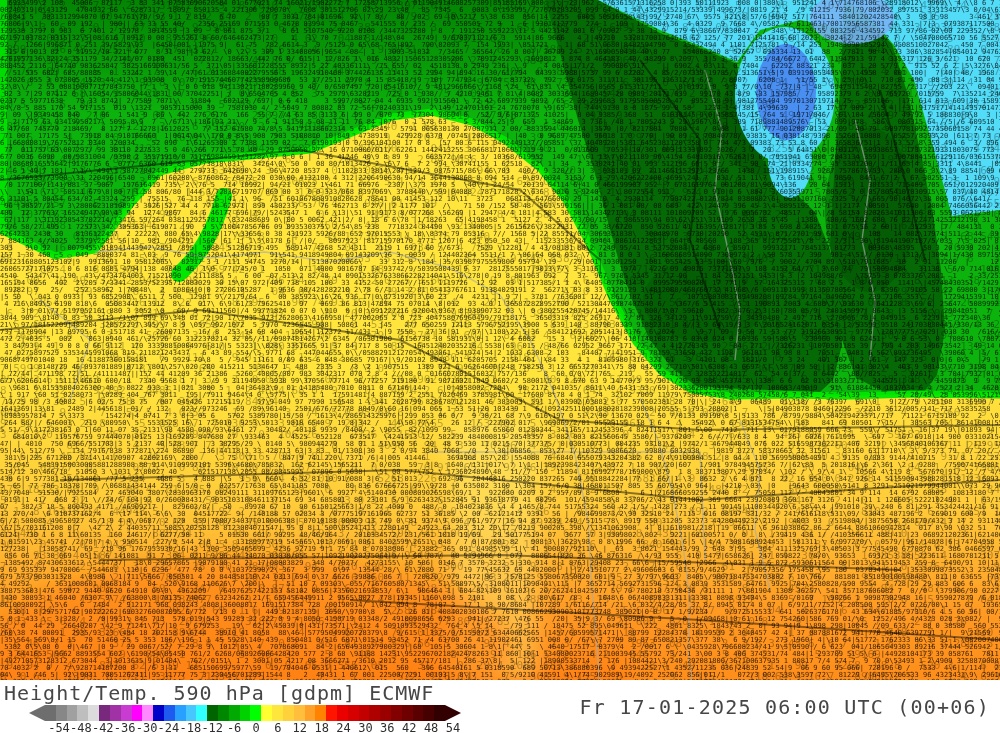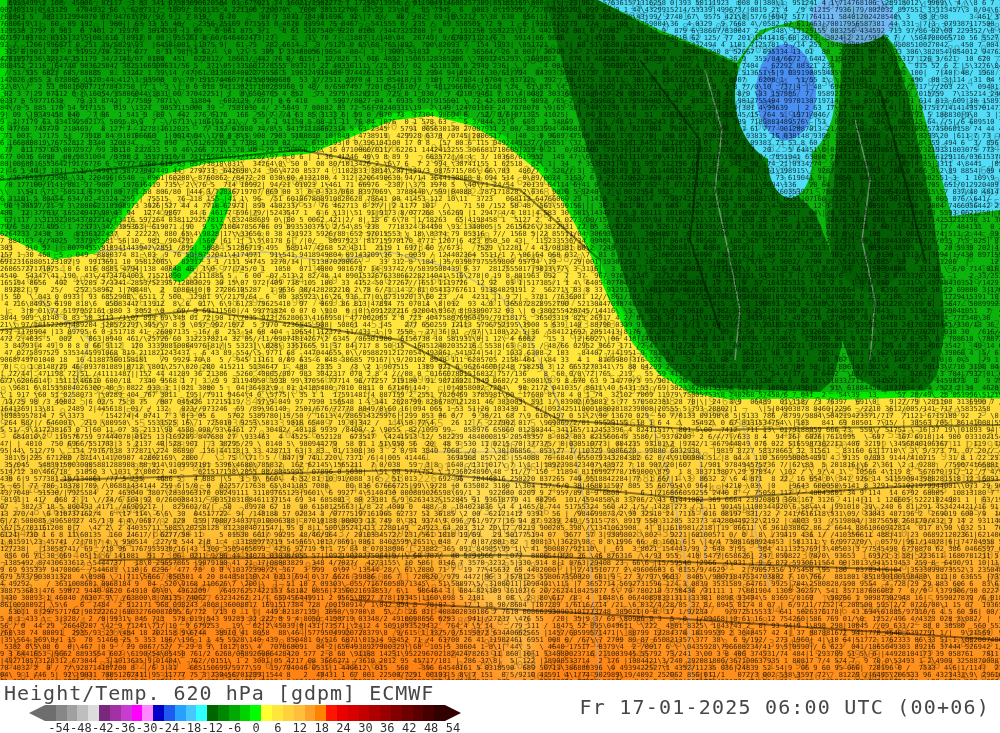--- a/index.html
+++ b/index.html
@@ -257,21 +257,21 @@
  718  64   6  56   2     2925 9 69  1 6  09    5 34       52581 084 5     9        8    575   5 6 4967  8057  8 3   04   4  5  6  5447 9  07  1   3    5
  683  65 0  4  3 1 3 2 45  20 28    7318677 71 06 57 1       84 3 77 80789 83  9       724   21 600  620 8 1  17 0 8    9        26 7     2 7  176     0
 81       1 88  32665   4  38414  9719  2     4    9 6 7    71  0162 17 9535 7 05    3 1  01   11   9 7 4 4  0 3 37     1  3 1  1 0  73548   7     5430  
   6 46  7 3      372     6 2 8 8 7 4   7  0 2   98  81  03 5 6 66  5     97 4 4    2 3  432  7 1963  08      2  3 6 3 345 6  6 7 2  1 8   7 3 81280  3  
  328 8 561    9 1 9   8803 1        3  56  3     5    46   5        8 9   94  186 5 72   4 2   846   5       5 01  2       5  7 29169      12        9 5
  9  94 9  4    847  62 6 19 17    9     0  9  05 0 555  05     31    0  29 4 2088 683 3 4   2    38 4  49  1 9 80   1   99    7258  98 8   520 3    6 8 
 8  0 6    1398  8  771  36 3  715349 875        7    1      522  226 033    7   508  9 155   8       5   315     118 64 4 16 7   6986672 5     1 4  6 9 </div>
   </div>
 
   <div class="footer">
-    <div class="f-title" style="color: rgb(70, 70, 70);">Height/Temp. 620 hPa [gdpm] ECMWF</div>
+    <div class="f-title" style="color: rgb(70, 70, 70);">Height/Temp. 590 hPa [gdpm] ECMWF</div>
     <div class="f-time" style="color: rgb(70, 70, 70);">Fr 17-01-2025 06:00 UTC (00+06)</div>
     <div class="cbar">
       <div class="cbar-arrow-left" id="arrowL" style="border-right-color: rgb(110, 110, 110);"></div>
       <div class="cbar-body" id="cbarBody">
           <div class="seg" style="background: rgb(110, 110, 110);"></div>
           <div class="seg" style="background: rgb(135, 135, 135);"></div>
           <div class="seg" style="background: rgb(160, 160, 160);"></div>
           <div class="seg" style="background: rgb(190, 190, 190);"></div>
           <div class="seg" style="background: rgb(220, 220, 220);"></div>
           <div class="seg" style="background: rgb(120, 40, 125);"></div>

